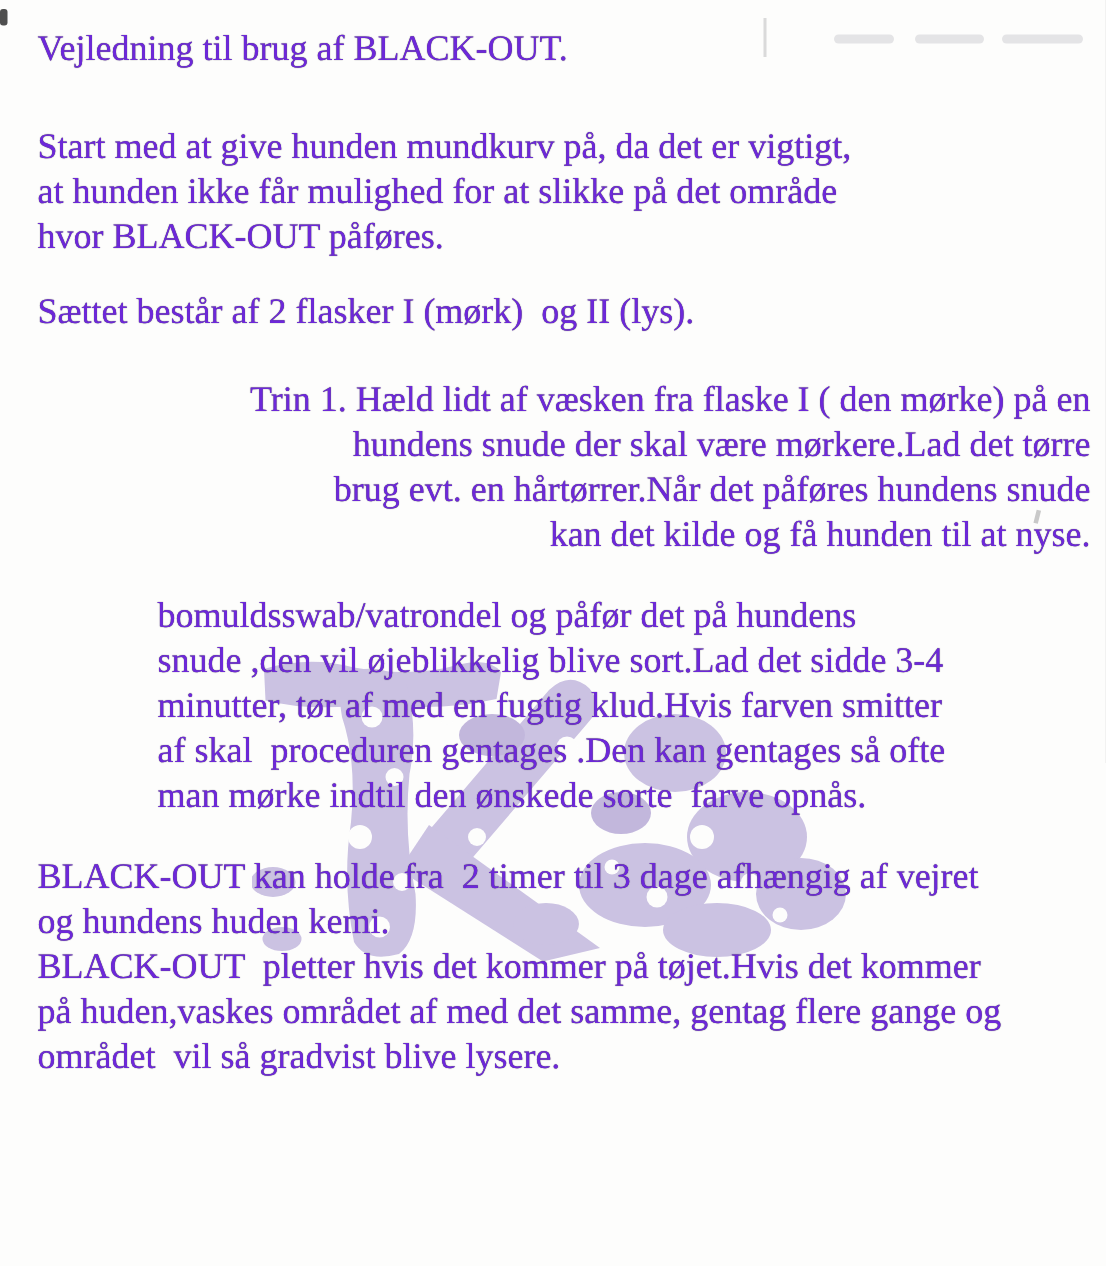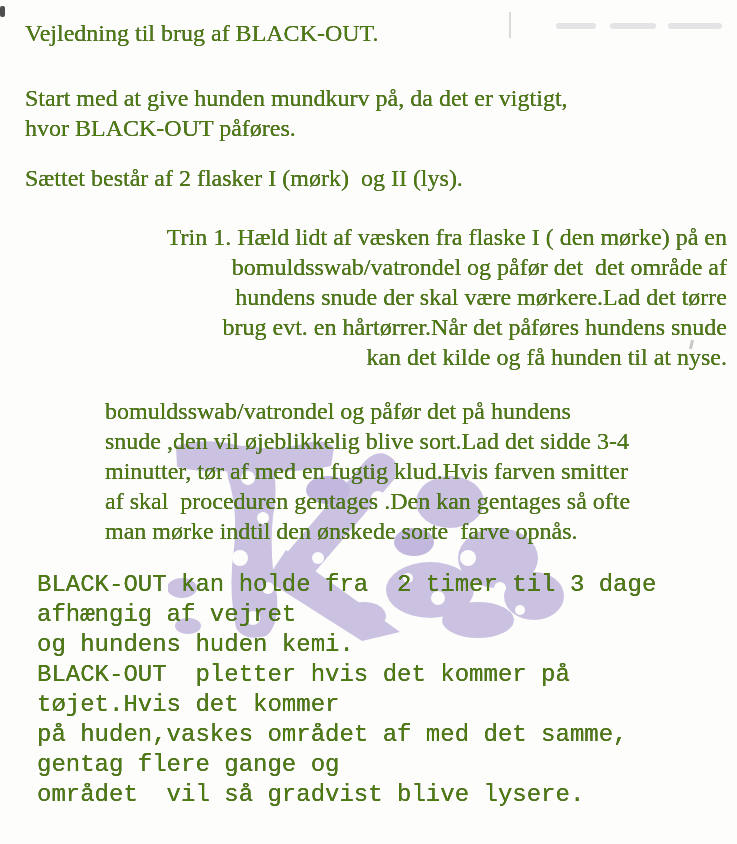--- a/index.html
+++ b/index.html
@@ -3,41 +3,41 @@
 <meta charset="utf-8">
 <style>
   html, body { margin: 0; padding: 0; background: #e9e9e9; }
   .page {
     position: relative;
     width: 737px;
     height: 844px;
     background: #fdfdfc;
     overflow: hidden;
     font-family: "Liberation Serif", "DejaVu Serif", serif;
-    color: #4d7c0f;
+    color: #6d28d9;
   }
   .content {
     position: absolute;
     left: 25px;
     top: 18px;
     right: 10px;
     z-index: 2;
   }
   .line {
     font-size: 24px;
     line-height: 30px;
     white-space: pre-wrap;
     text-shadow: 0 0 0.6px rgba(22,22,22,0.85);
   }
   .para-title    { margin: 0 0 35px 0; }
   .para-intro    { margin: 0 0 20px 0; }
   .para-kit      { margin: 0 0 29px 0; }
   .para-step1    { margin: 0 0 24px 0; text-align: right; }
   .para-step2    { margin: 0 0 24px 0; }
-  .para-notes    { margin: 12px; font-family: Liberation Mono, monospace; }
+  .para-notes    { margin: 0; }
   .hang .cont    { padding-left: 80px; }
 
   .watermark {
     position: absolute;
     left: 168px;
     top: 438px;
     z-index: 1;
     opacity: 0.92;
   }
 
@@ -100,30 +100,30 @@
   <div class="artifact right-speck"></div>
 
   <div class="content">
 
     <div class="para-title">
       <div class="line">Vejledning til brug af BLACK-OUT.</div>
     </div>
 
     <div class="para-intro">
       <div class="line">Start med at give hunden mundkurv på, da det er vigtigt,</div>
+      <div class="line">at hunden ikke får mulighed for at slikke på det område</div>
       <div class="line">hvor BLACK-OUT påføres.</div>
     </div>
 
     <div class="para-kit">
       <div class="line">Sættet består af 2 flasker I (mørk)  og II (lys).</div>
     </div>
 
     <div class="para-step1 hang">
       <div class="line">Trin 1. Hæld lidt af væsken fra flaske I ( den mørke) på en</div>
-      <div class="line cont">bomuldsswab/vatrondel og påfør det  det område af</div>
       <div class="line cont">hundens snude der skal være mørkere.Lad det tørre</div>
       <div class="line cont">brug evt. en hårtørrer.Når det påføres hundens snude</div>
       <div class="line cont">kan det kilde og få hunden til at nyse.</div>
     </div>
 
     <div class="para-step2 hang">
       <div class="line cont">bomuldsswab/vatrondel og påfør det på hundens</div>
       <div class="line cont">snude ,den vil øjeblikkelig blive sort.Lad det sidde 3-4</div>
       <div class="line cont">minutter, tør af med en fugtig klud.Hvis farven smitter</div>
       <div class="line cont">af skal  proceduren gentages .Den kan gentages så ofte</div>

